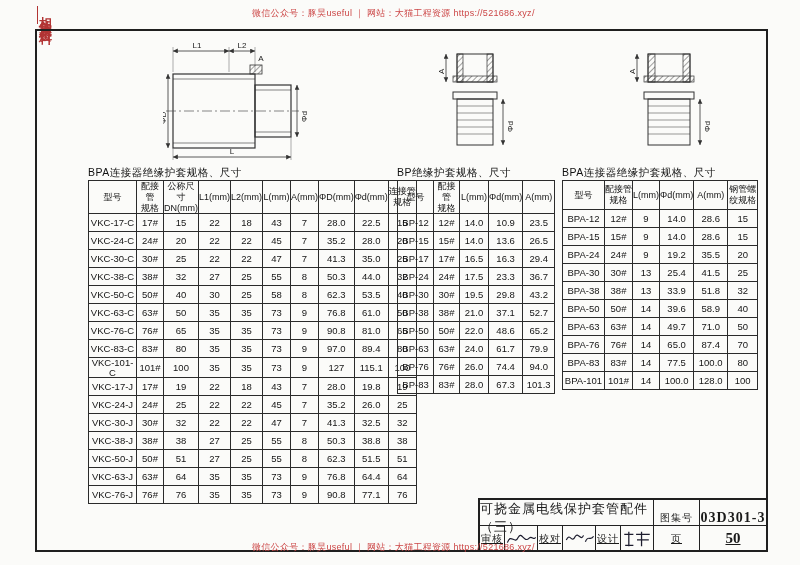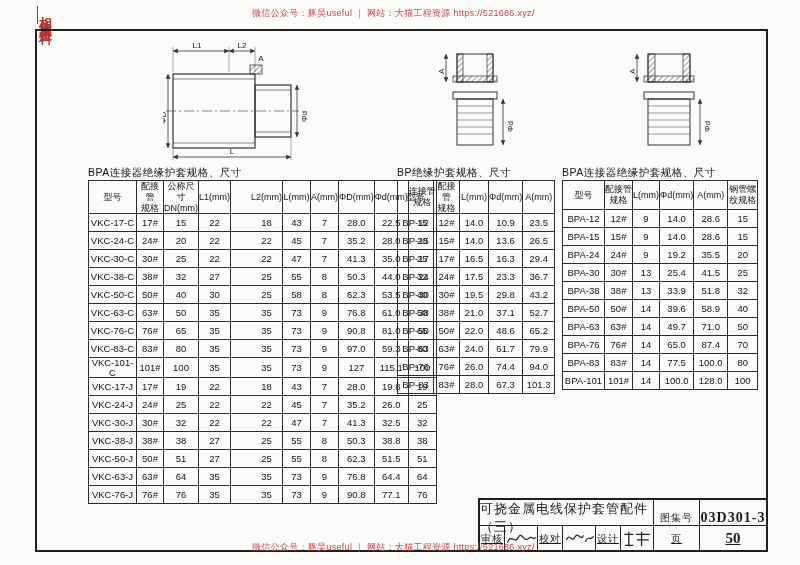--- a/index.html
+++ b/index.html
@@ -31,21 +31,21 @@
   .t3{left:562px;top:180px;}
   .tbl table{border-collapse:collapse;table-layout:fixed;border:1.5px solid #222;}
   .tbl th,.tbl td{border:1px solid #2b2b2b;text-align:center;vertical-align:middle;padding:0;
     font-weight:normal;color:#141414;overflow:hidden;}
   .tbl th{height:28px;font-size:9px;line-height:1.2;white-space:pre-line;}
   .tbl td{height:17px;font-size:9.5px;line-height:1;}
   .t1 th:nth-child(1),.t1 td:nth-child(1){width:47px;}
   .t1 th:nth-child(2),.t1 td:nth-child(2){width:26px;}
   .t1 th:nth-child(3),.t1 td:nth-child(3){width:32px;}
   .t1 th:nth-child(4),.t1 td:nth-child(4){width:26px;}
-  .t1 th:nth-child(5),.t1 td:nth-child(5){width:26px;padding-left:20px;}
+  .t1 th:nth-child(5),.t1 td:nth-child(5){width:26px;}
   .t1 th:nth-child(6),.t1 td:nth-child(6){width:27px;}
   .t1 th:nth-child(7),.t1 td:nth-child(7){width:23px;}
   .t1 th:nth-child(8),.t1 td:nth-child(8){width:31px;}
   .t1 th:nth-child(9),.t1 td:nth-child(9){width:31px;}
   .t1 th:nth-child(10),.t1 td:nth-child(10){width:27px;}
   .t2 th:nth-child(1),.t2 td:nth-child(1){width:35px;}
   .t2 th:nth-child(2),.t2 td:nth-child(2){width:25px;}
   .t2 th:nth-child(3),.t2 td:nth-child(3){width:28px;}
   .t2 th:nth-child(4),.t2 td:nth-child(4){width:30px;}
   .t2 th:nth-child(5),.t2 td:nth-child(5){width:31px;}
@@ -295,21 +295,21 @@
           </tr>
           <tr>
             <td>VKC-83-C</td>
             <td>83#</td>
             <td>80</td>
             <td>35</td>
             <td>35</td>
             <td>73</td>
             <td>9</td>
             <td>97.0</td>
-            <td>59.3</td>
+            <td>89.4</td>
             <td>80</td>
           </tr>
           <tr>
             <td>VKC-101-C</td>
             <td>101#</td>
             <td>100</td>
             <td>35</td>
             <td>35</td>
             <td>73</td>
             <td>9</td>

